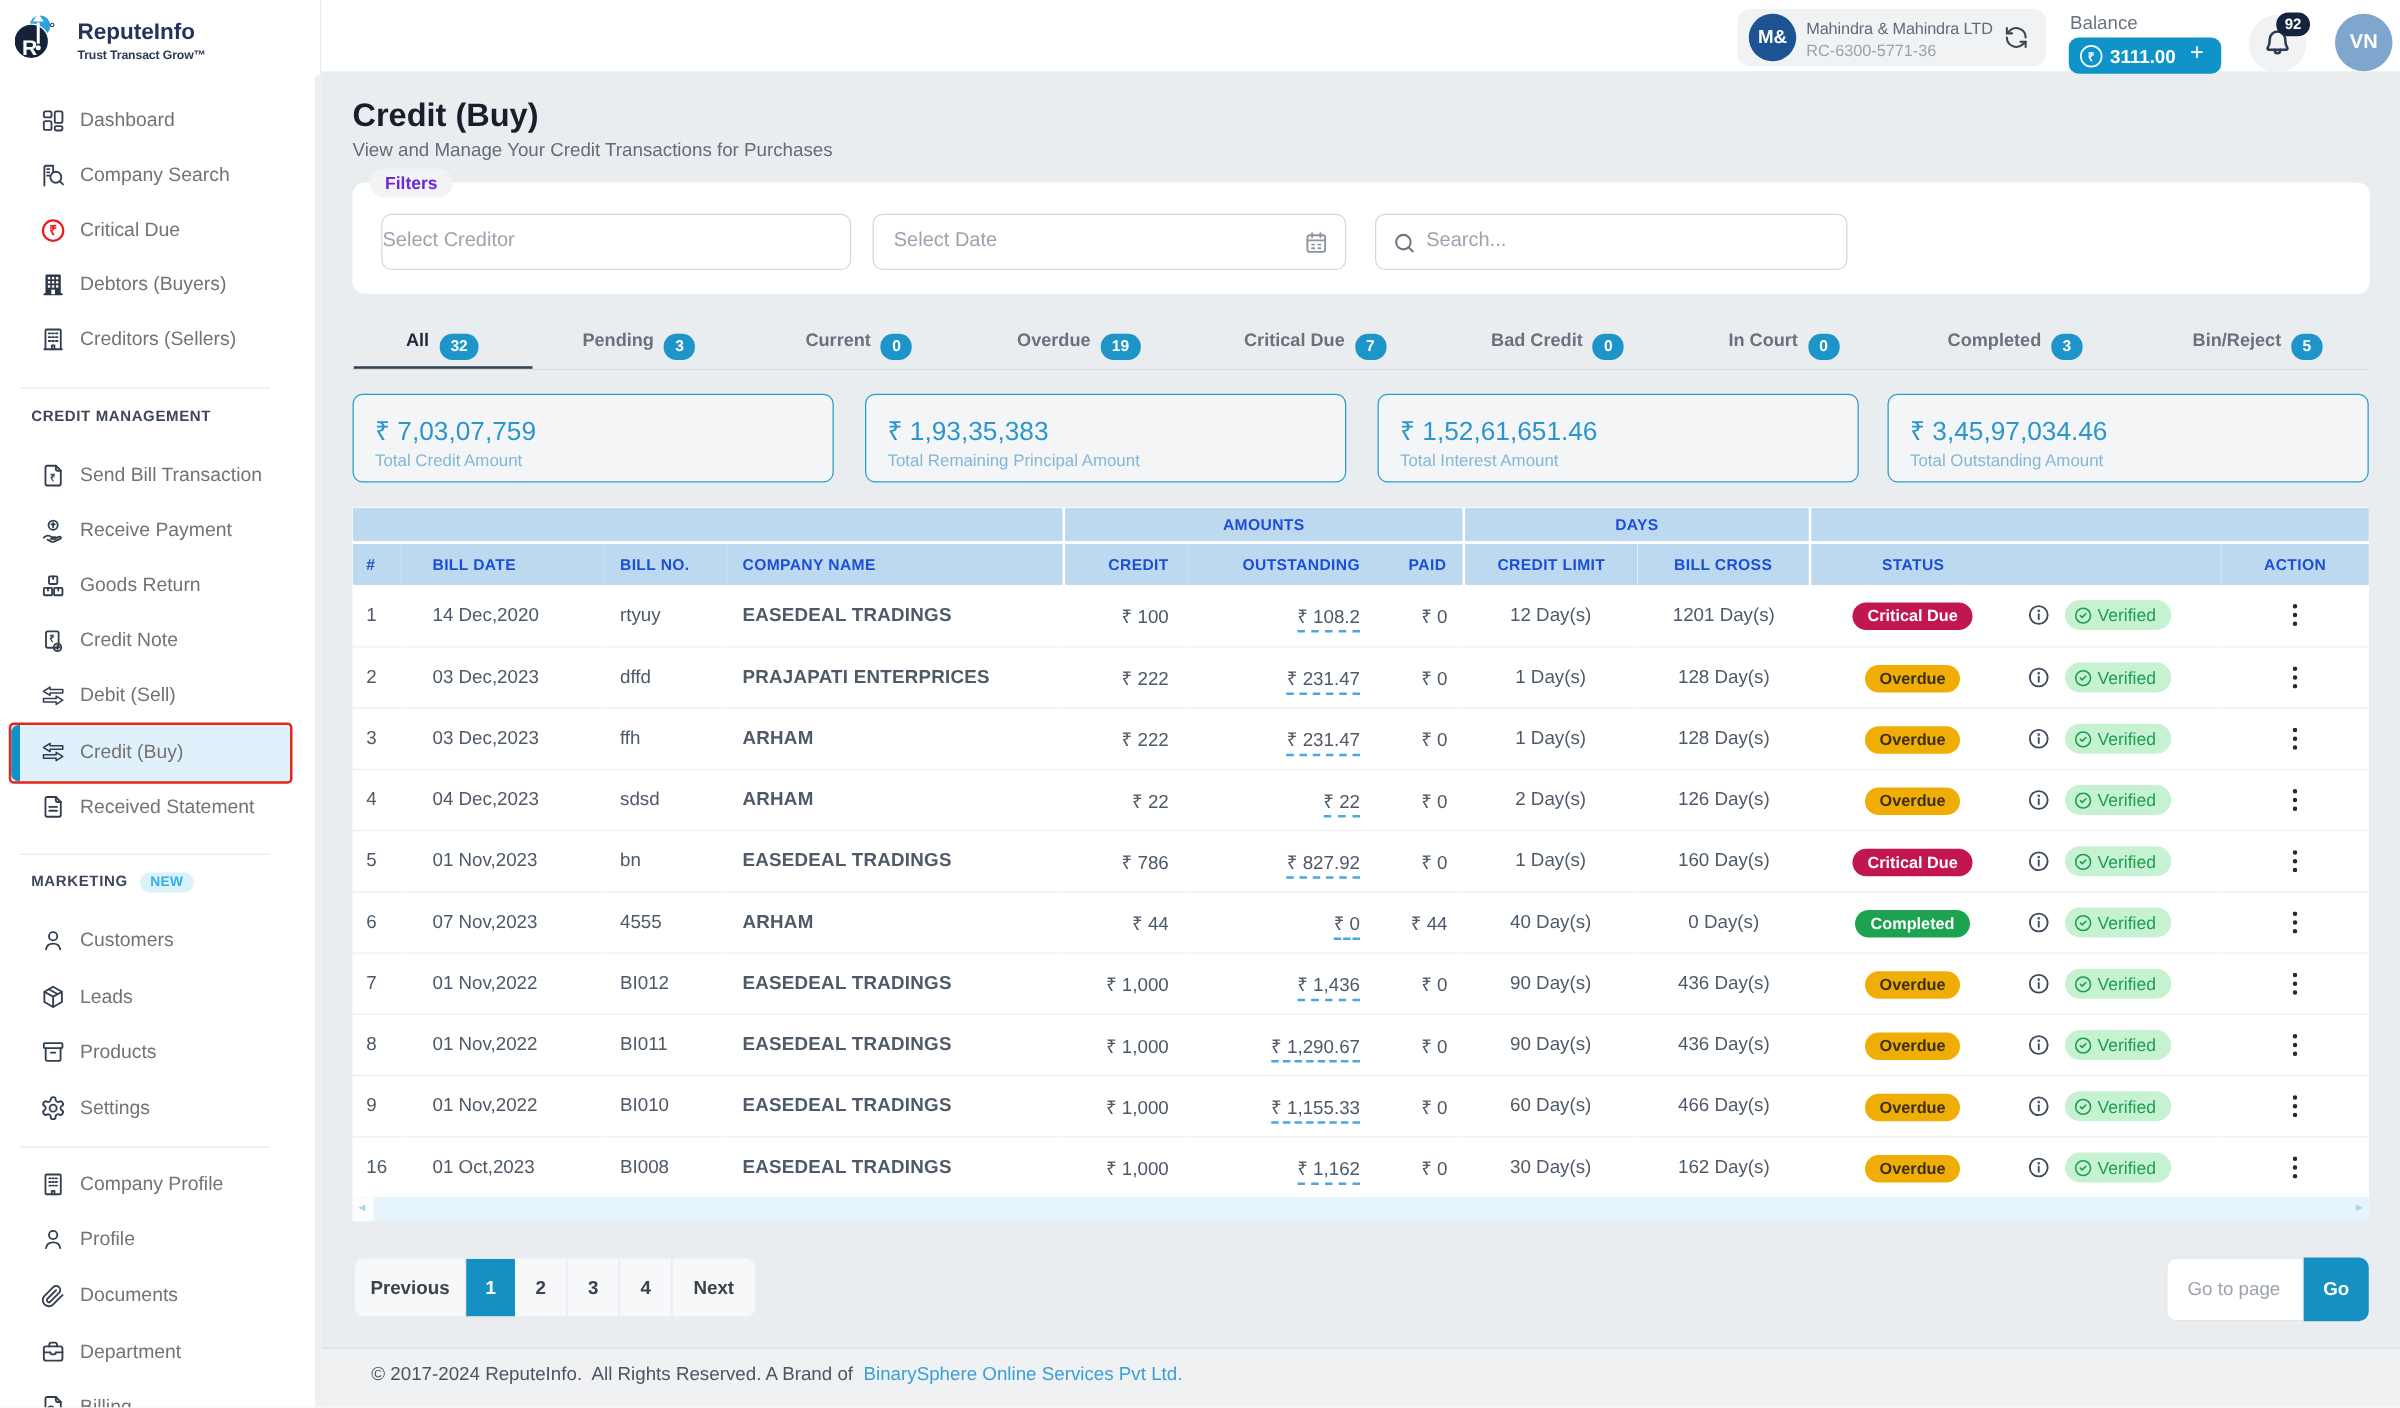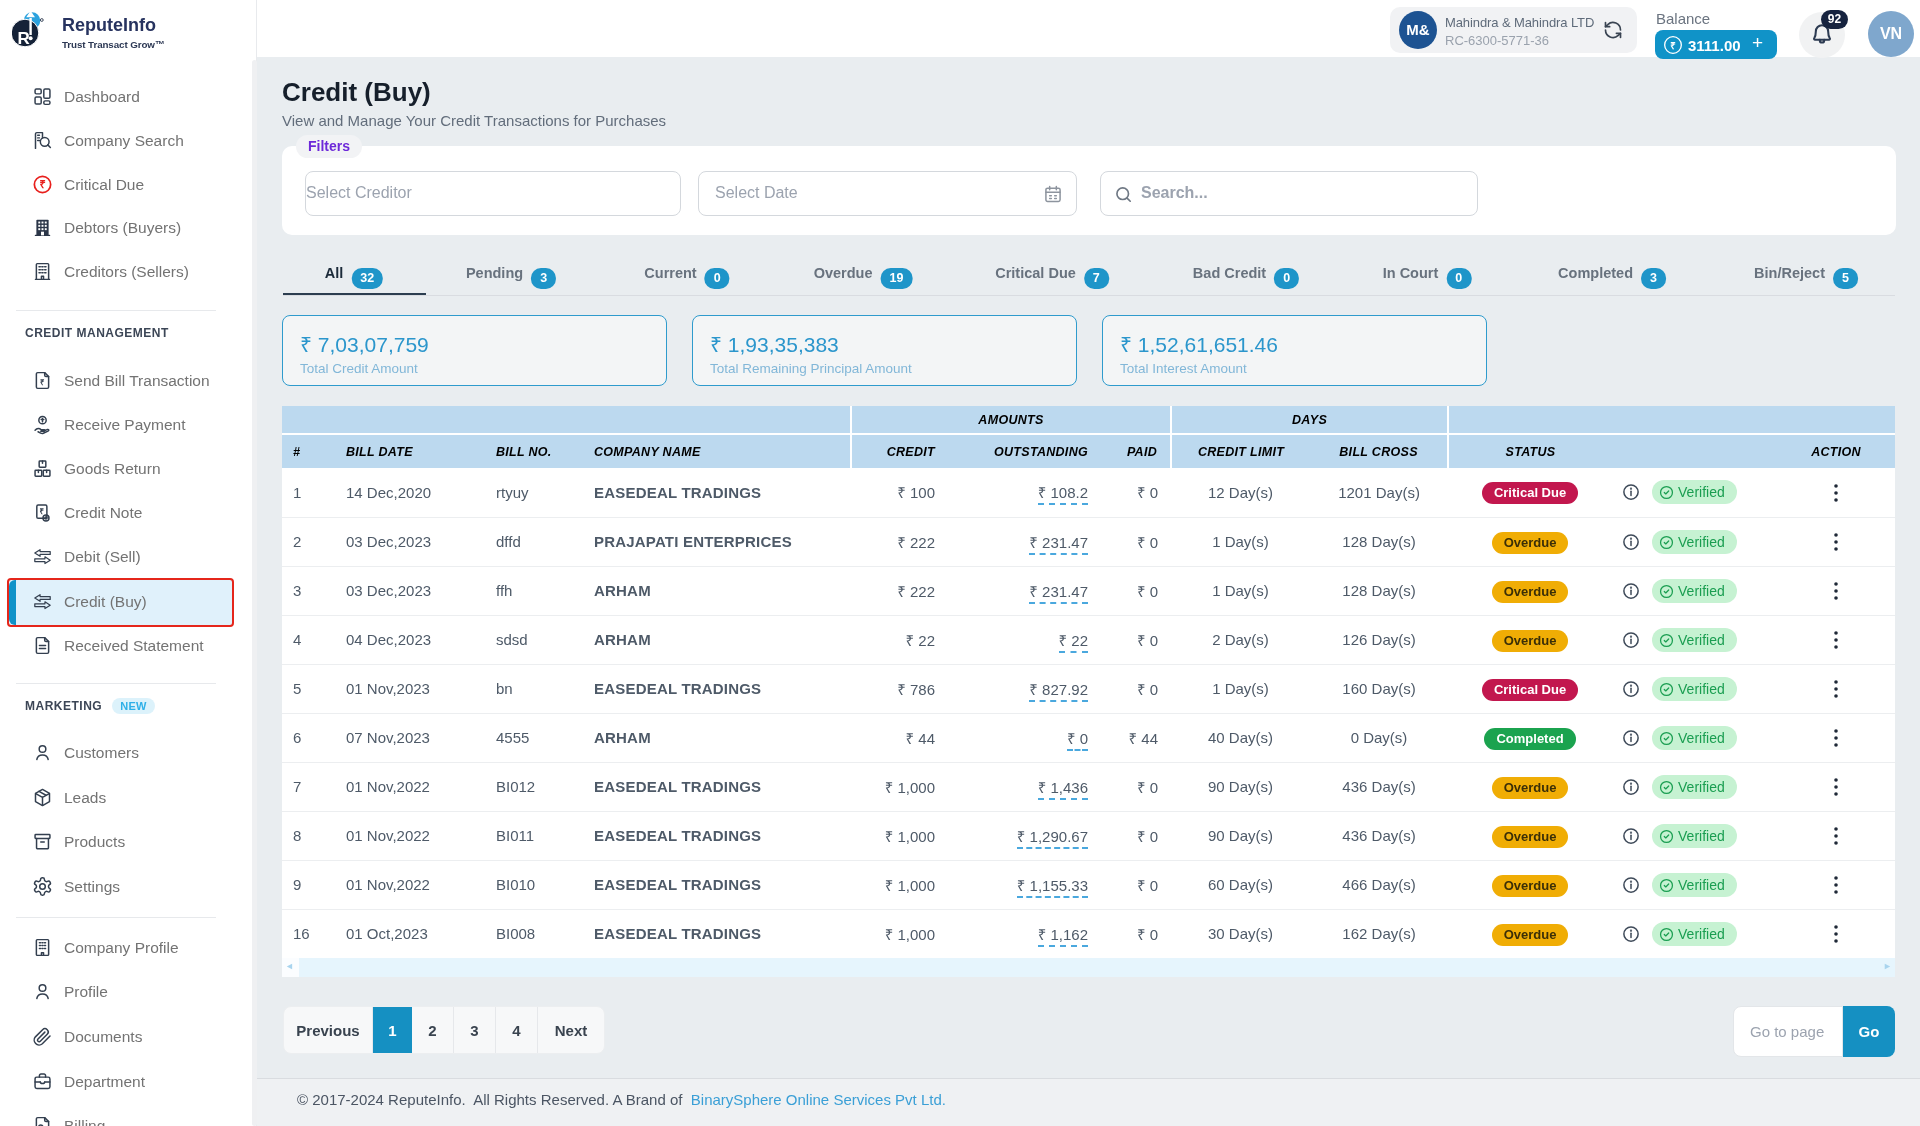--- a/index.html
+++ b/index.html
@@ -46,21 +46,21 @@
 .card{position:absolute;top:315px;width:385px;height:71px;background:#f3f5f6;border:1px solid #2e9bcd;border-radius:8px;}
 .card .amt{position:absolute;left:17px;top:14px;font-size:21px;font-weight:500;color:#2b96cc;}
 .card .lbl{position:absolute;left:17px;top:45px;font-size:13.5px;color:#82b7d8;}
 
 #tblWrap{position:absolute;left:282px;top:406px;width:1613px;height:552px;background:#fff;}
 table{border-collapse:collapse;width:1613px;table-layout:fixed;font-family:"Liberation Sans",sans-serif;}
 th,td{overflow:hidden;white-space:nowrap;}
 tr.grow{height:28px;}
 tr.grow th{border-bottom:2px solid #fff;}
 tr.hrow{height:34px;}
-tr.grow th,tr.hrow th{background:#bcd9ef;color:#000000;font-size:12.5px;font-weight:bold;letter-spacing:.3px;font-style:italic;}
+tr.grow th,tr.hrow th{background:#bcd9ef;color:#1d4ed8;font-size:12.5px;font-weight:bold;letter-spacing:.3px;}
 tr.drow{height:49px;border-bottom:1px solid #eceef0;background:#fff;}
 tr.drow td{font-size:15px;color:#4e5a68;}
 .bl{border-left:2px solid #fff;}
 .pill{display:inline-block;position:relative;top:1px;height:22px;border-radius:11px;font-size:13px;font-weight:bold;line-height:22px;padding:0 12px;}
 .pill.crit{background:#c2174e;color:#fff;}
 .pill.over{background:#f0ad05;color:#3b2f07;}
 .pill.comp{background:#1ba34f;color:#fff;}
 .vpill{display:inline-block;height:24px;border-radius:12px;background:#c6f2d2;color:#1a9e51;font-size:14px;font-weight:500;line-height:24px;padding:0 12px 0 7px;}
 .dotted{border-bottom:2px dashed #4aa8de;padding-bottom:2px;}
 .cname{font-weight:bold;color:#46525f;font-size:15px;letter-spacing:.2px;}
@@ -90,21 +90,21 @@
     </div>
   <div class="finput" style="left:698px;width:379px;">
       <span class="ph" style="left:16px;">Select Date</span>
     <svg style="position:absolute;right:13px;top:12px;" width="20" height="20" viewBox="0 0 24 24" fill="none" stroke="#8d949e" stroke-width="1.8" stroke-linecap="round">
         <rect x="3.5" y="5" width="17" height="16" rx="2"></rect>
         <path d="M8 3v4M16 3v4M3.5 10h17"></path>
         <path d="M8 14h2M14 14h2M8 17.5h2M14 17.5h2"></path>
       </svg>
   </div>
   <div class="finput" style="left:1100px;width:378px;">
-      <span class="ph" style="left:40px;font-weight:bold;">Search...</span>
+      <span class="ph" style="left:40px;">Search...</span>
     <svg style="position:absolute;left:13px;top:13px;" width="19" height="19" viewBox="0 0 24 24" fill="none" stroke="#6f7884" stroke-width="2.1" stroke-linecap="round">
         <circle cx="11" cy="11" r="7.3"></circle>
         <path d="m16.5 16.5 4 4"></path>
       </svg>
   </div>
 
   <div id="tabs">
     <div class="tab" style="left:71px;transform:translateX(-50%);color:#1c2b3a;">All<span class="bdg">32</span></div>
     <div class="tab" style="left:228px;transform:translateX(-50%);">Pending<span class="bdg">3</span></div>
     <div class="tab" style="left:404px;transform:translateX(-50%);">Current<span class="bdg">0</span></div>
@@ -122,20 +122,24 @@
       <div class="amt">₹ 7,03,07,759</div>
       <div class="lbl">Total Credit Amount</div>
     </div>
   <div class="card" style="left:692px;">
       <div class="amt">₹ 1,93,35,383</div>
       <div class="lbl">Total Remaining Principal Amount</div>
     </div>
   <div class="card" style="left:1102px;">
       <div class="amt">₹ 1,52,61,651.46</div>
       <div class="lbl">Total Interest Amount</div>
+    </div>
+  <div class="card" style="left:1510px;">
+      <div class="amt">₹ 3,45,97,034.46</div>
+      <div class="lbl">Total Outstanding Amount</div>
     </div>
 
   <div id="tblWrap">
       <table>
         <colgroup>
           <col style="width:39px">
           <col style="width:162px">
           <col style="width:98px">
           <col style="width:270px">
           <col style="width:100px">

